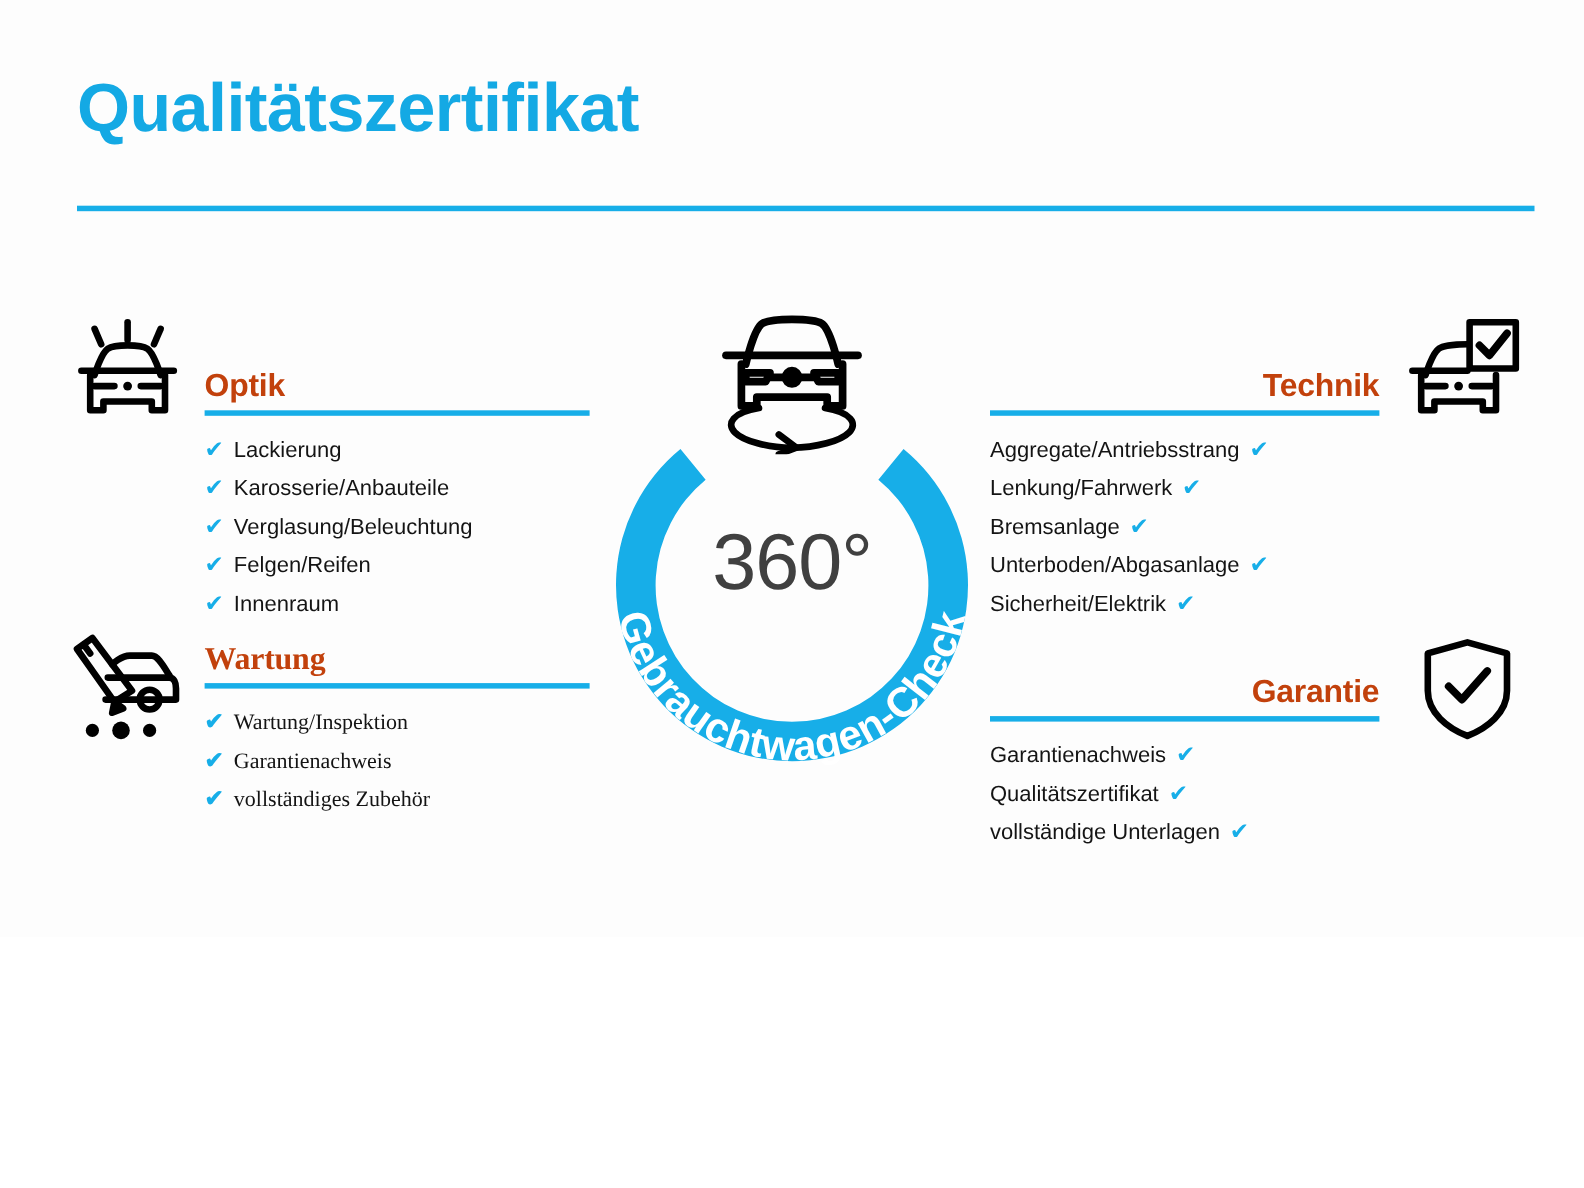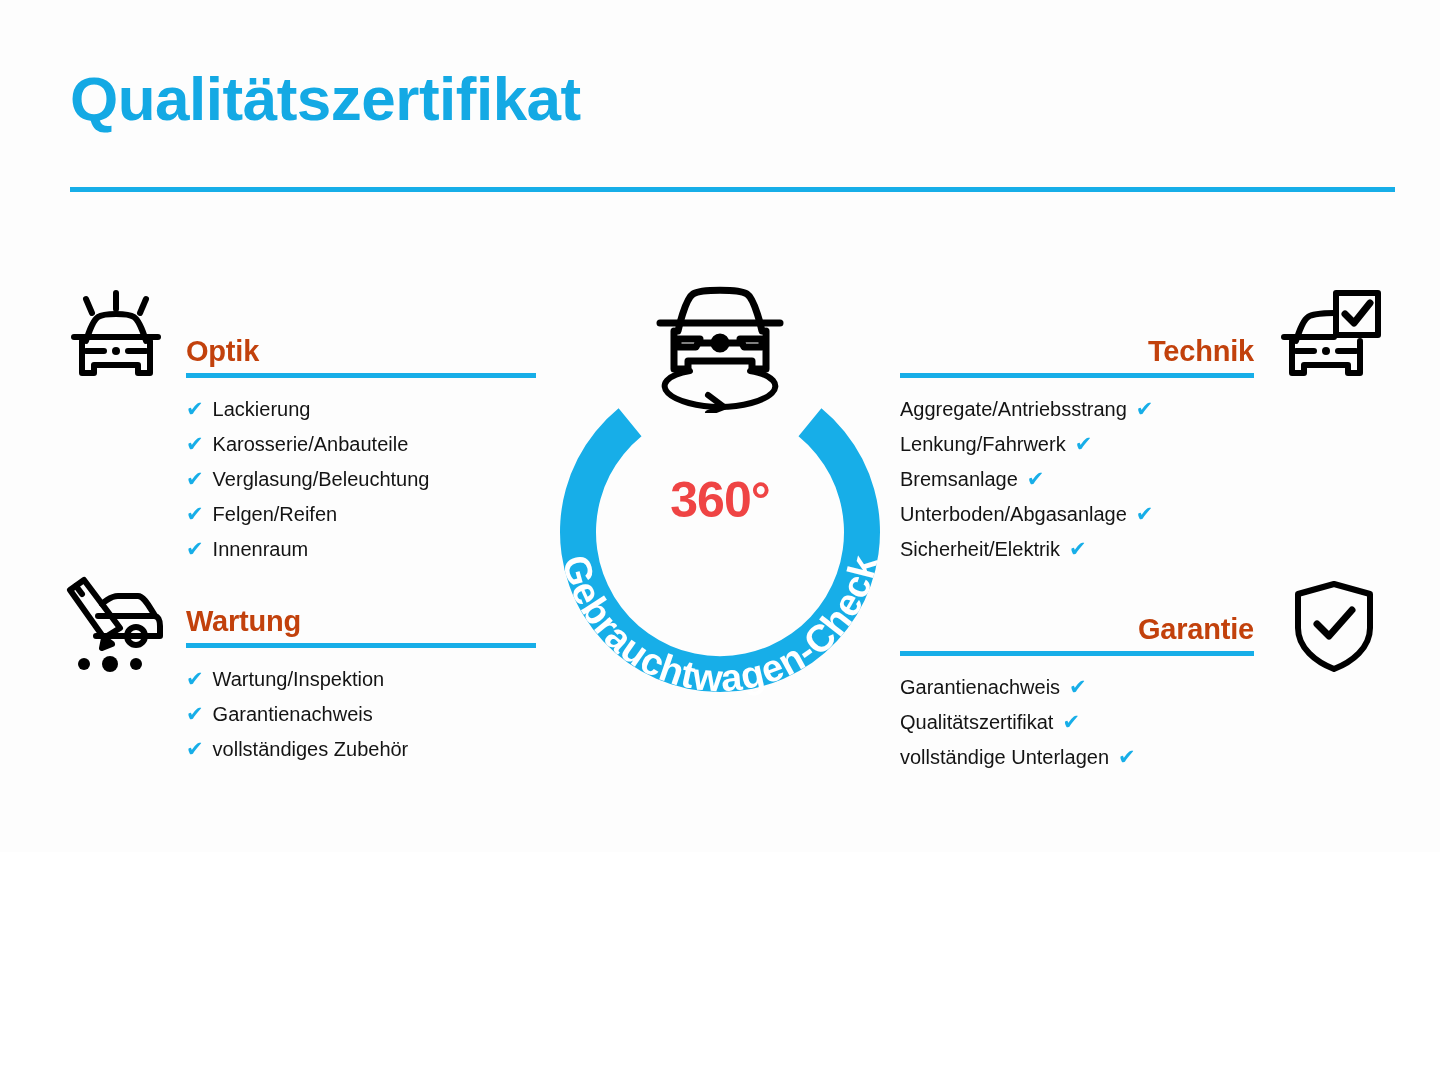--- a/index.html
+++ b/index.html
@@ -39,21 +39,21 @@
     width: 1325px;
     height: 5px;
     background: #17aee8;
   }
 
   
   .section {
     position: absolute;
   }
   .sec-optik   { left: 186px; top: 336px; width: 350px; }
-  .sec-wartung { left: 186px; top: 606px; width: 350px; }
+  .sec-wartung { left: 186px; top: 584px; width: 350px; font-family: Liberation Serif, serif; }
   .sec-technik { left: 900px; top: 336px; width: 354px; }
   .sec-garantie{ left: 900px; top: 614px; width: 354px; }
 
   .sec-head {
     font-size: 29px;
     font-weight: bold;
     color: #c2410c;
     line-height: 1.05;
     letter-spacing: -0.2px;
   }
@@ -124,23 +124,23 @@
     top: 0px;
     width: 164px;
     height: 130px;
   }
   .badge-center-text {
     position: absolute;
     left: 0;
     top: 192px;
     width: 396px;
     text-align: center;
-    font-size: 50px;
-    font-weight: bold;
-    color: #ef4444;
+    font-size: 72px;
+    font-weight: normal;
+    color: #404040;
     letter-spacing: -1px;
     line-height: 1;
   }
 
   
   .logo-block {
     position: absolute;
     left: 72px;
     top: 916px;
     display: flex;

